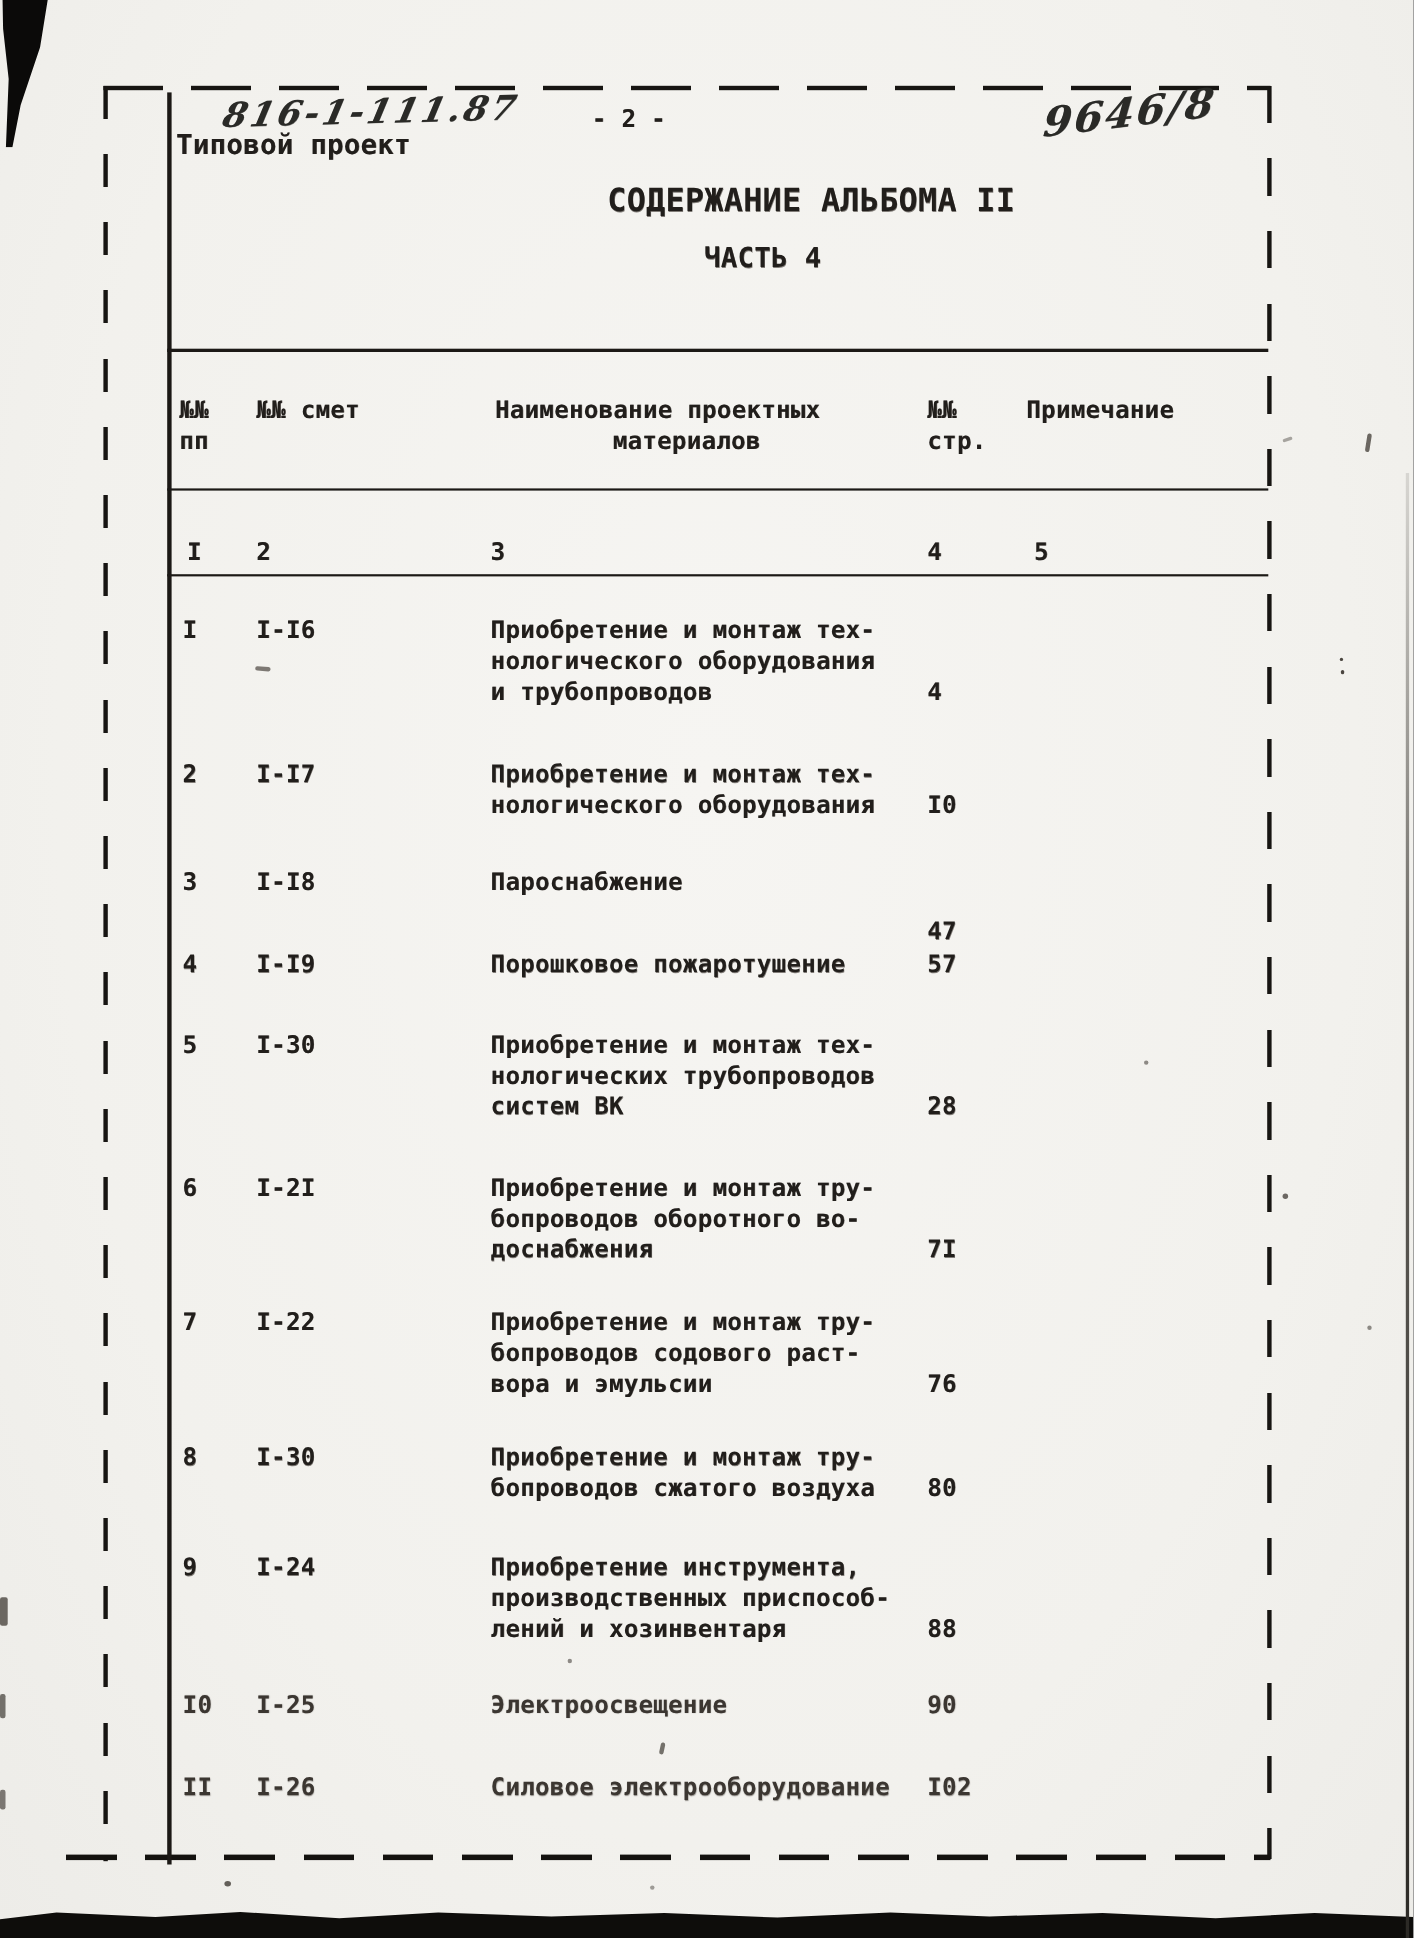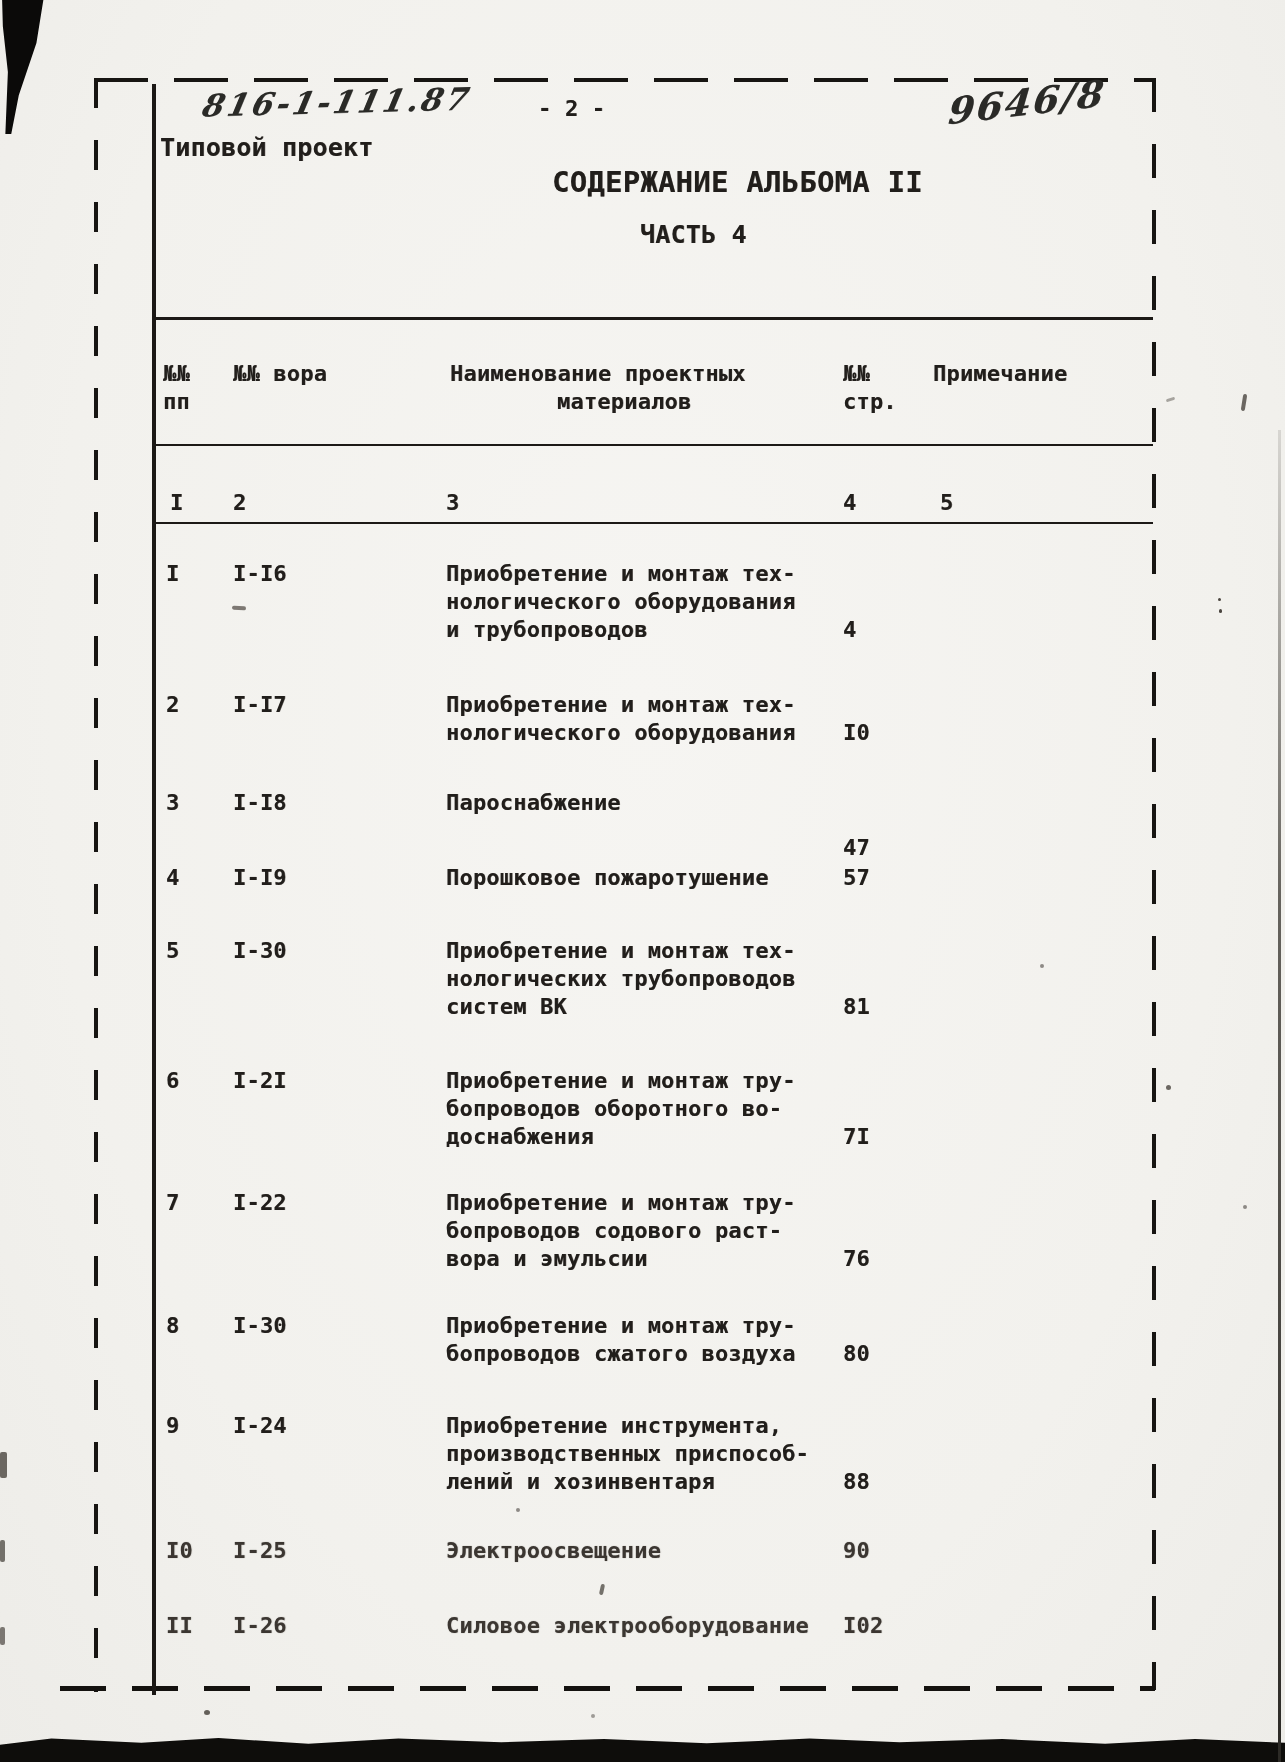--- a/index.html
+++ b/index.html
@@ -54,34 +54,34 @@
 
 <div id="page">
 
   <div class="b-top"></div>
   <div class="b-left"></div>
   <div class="b-right"></div>
   <div class="b-bottom"></div>
   <div class="v-inner"></div>
 
   <div class="hand" style="left:204px;top:84px;font-size:31px;letter-spacing:3px;transform:skewX(-14deg) rotate(-1.5deg);">816-1-111.87</div>
-  <div class="tw" style="left:160px;top:118px;font-size:25px;margin-top:16px;">Типовой проект</div>
+  <div class="tw" style="left:160px;top:118px;font-size:25px;">Типовой проект</div>
   <div class="tw" style="left:538px;top:95px;">- 2 -</div>
   <div class="hand" style="left:950px;top:80px;font-size:37px;letter-spacing:2px;transform:skewX(-12deg) rotate(-7deg);">9646/8</div>
   <div class="tw" style="left:552px;top:168px;font-size:29px;">СОДЕРЖАНИЕ АЛЬБОМА II</div>
   <div class="tw" style="left:640px;top:221px;font-size:25px;">ЧАСТЬ 4</div>
 
   <div class="hrule" style="top:317px;width:1001px;"></div>
   <div class="hrule" style="top:444px;width:1001px;height:2px;"></div>
   <div class="hrule" style="top:522px;width:1001px;height:2px;"></div>
 
   <div class="trow" style="top:360px;">
     <span class="tw c1" style="left:163px;">№№
 пп</span>
-    <span class="tw c2">№№ вора</span>
+    <span class="tw c2">№№ смет</span>
     <span class="tw" style="left:450px;top:0;">Наименование проектных</span>
     <span class="tw" style="left:557px;top:28px;">материалов</span>
     <span class="tw c4" style="top:0;">№№
 стр.</span>
     <span class="tw" style="left:933px;top:0;">Примечание</span>
   </div>
 
   <div class="trow" style="top:489px;">
     <span class="tw" style="left:170px;">I</span>
     <span class="tw" style="left:233px;">2</span>
@@ -116,21 +116,21 @@
     <span class="tw c2">I-I9</span>
     <div class="tw c3">Порошковое пожаротушение</div>
     <span class="tw c4" style="top:0;">57</span>
   </div>
   <div class="trow" style="top:937px;">
     <span class="tw c1">5</span>
     <span class="tw c2">I-30</span>
     <div class="tw c3">Приобретение и монтаж тех-
 нологических трубопроводов
 систем ВК</div>
-    <span class="tw c4" style="top:56px;">81</span>
+    <span class="tw c4" style="top:56px;">28</span>
   </div>
   <div class="trow" style="top:1067px;">
     <span class="tw c1">6</span>
     <span class="tw c2">I-2I</span>
     <div class="tw c3">Приобретение и монтаж тру-
 бопроводов оборотного во-
 доснабжения</div>
     <span class="tw c4" style="top:40px;margin-top:16px;">7I</span>
   </div>
   <div class="trow" style="top:1189px;">

